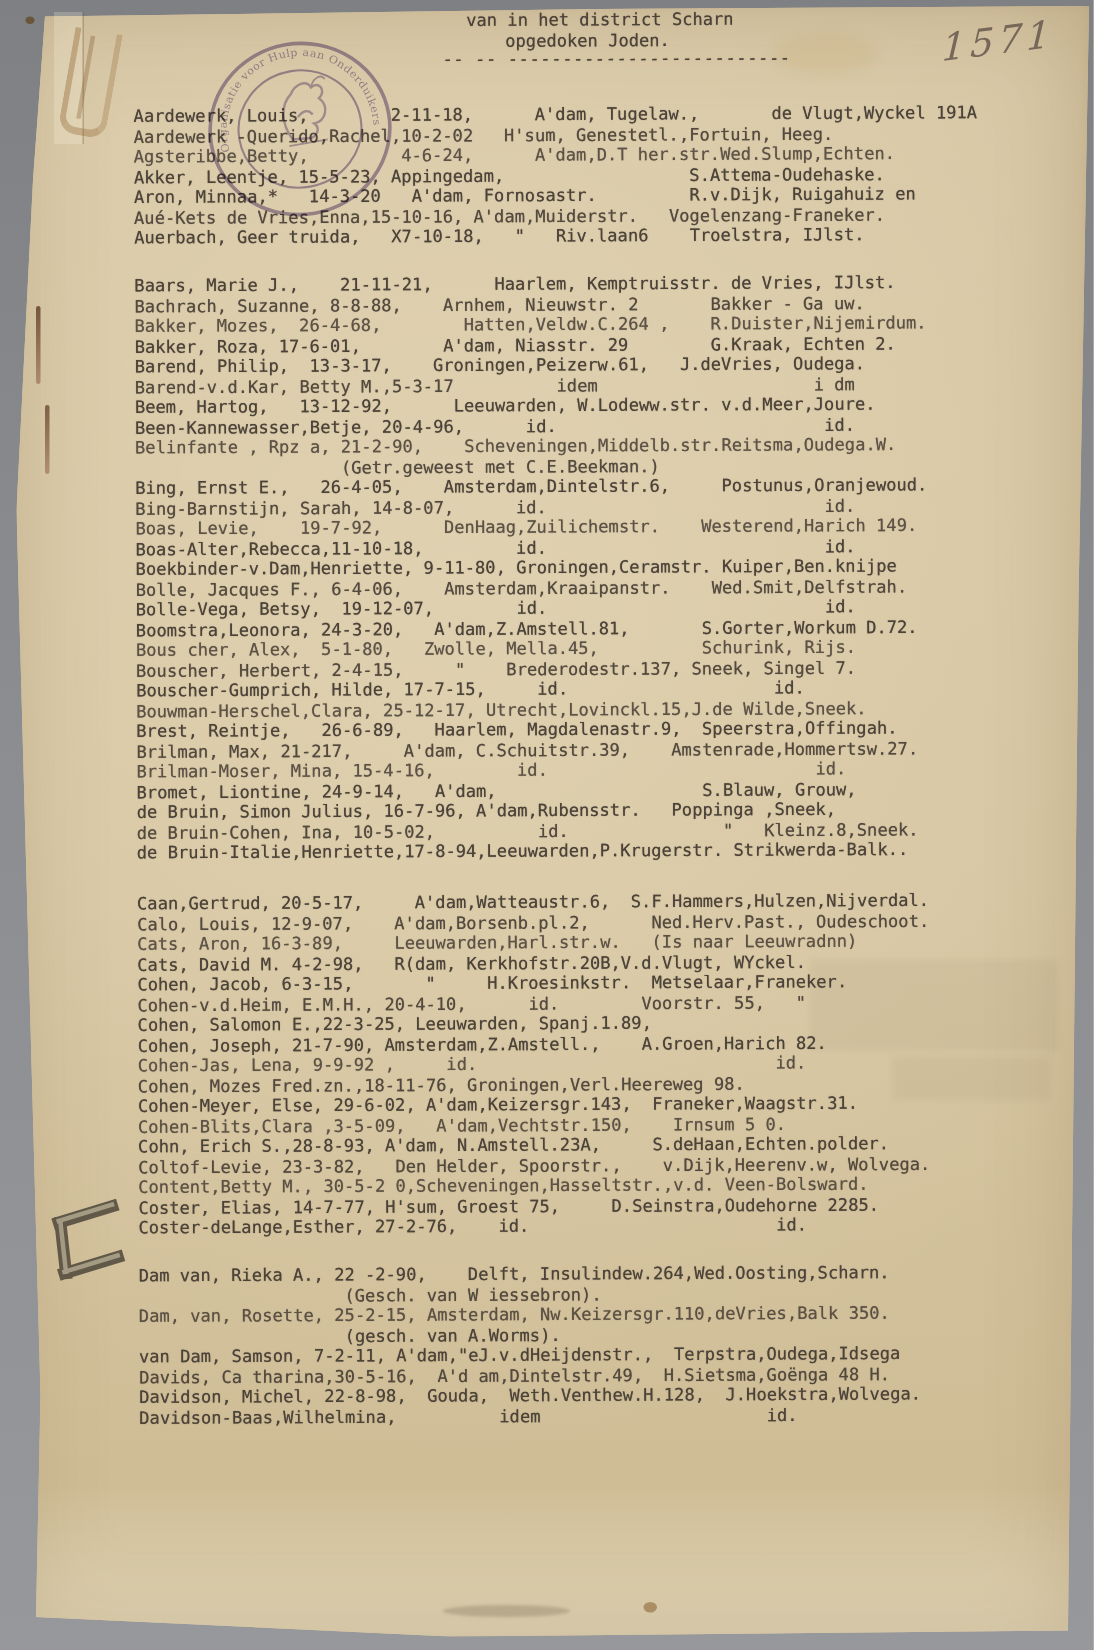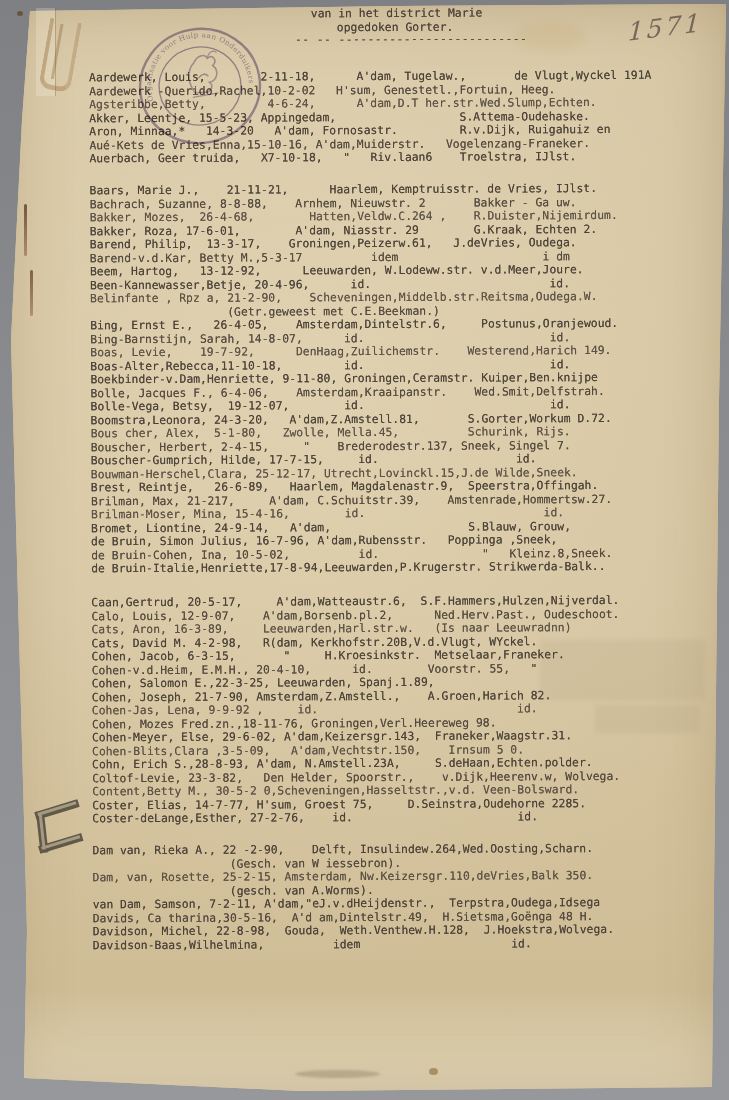--- a/index.html
+++ b/index.html
@@ -72,22 +72,22 @@
     <path d="M12 17 L48 8 M14 51 L50 42 M13 17 L15 51" stroke="#aca289" stroke-width="3" stroke-linecap="square" fill="none" opacity=".9"></path>
   </svg>
   <div class="stain-dot"></div>
   <div class="stain-smudge"></div>
   <div class="stain-top"></div>
   <div class="ghost1"></div>
   <div class="ghost2"></div>
 
   <div class="content">
 
-    <div class="tw header-l1">van in het district Marie</div>
-    <div class="tw header-l2">opgedoken Gorter.</div>
+    <div class="tw header-l1">van in het district Scharn</div>
+    <div class="tw header-l2">opgedoken Joden.</div>
     <div class="tw header-ul">-- -- --------------------------</div>
 
     <div class="handwritten">1571</div>
 
     <div class="block" style="top:70px;">
         <div class="line">Aardewerk, Louis,        2-11-18,      A'dam, Tugelaw.,       de Vlugt,Wyckel 191A</div>
         <div class="line">Aardewerk -Querido,Rachel,10-2-02   H'sum, Genestetl.,Fortuin, Heeg.</div>
         <div class="line">Agsteribbe,Betty,         4-6-24,      A'dam,D.T her.str.Wed.Slump,Echten.</div>
         <div class="line">Akker, Leentje, 15-5-23, Appingedam,                  S.Attema-Oudehaske.</div>
         <div class="line">Aron, Minnaa,*   14-3-20   A'dam, Fornosastr.         R.v.Dijk, Ruigahuiz en</div>

